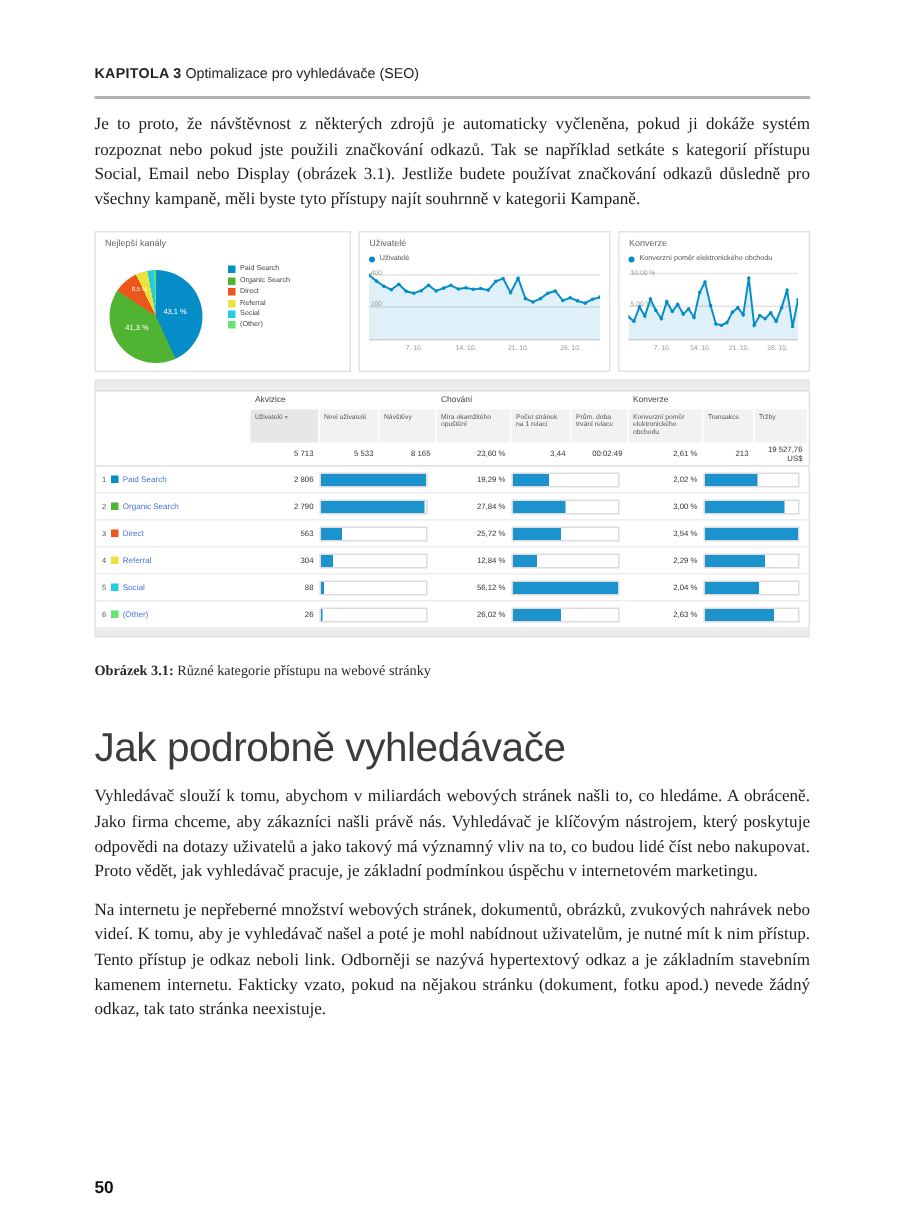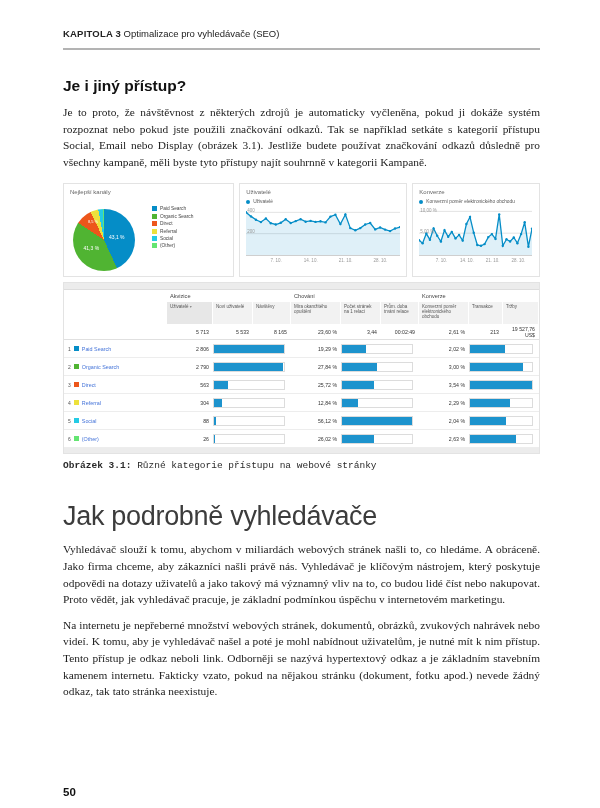--- a/index.html
+++ b/index.html
@@ -1,21 +1,21 @@
 <!DOCTYPE html>
 <html><head>
 <meta charset="utf-8">
 <style>
   html,body{margin:0;padding:0;}
   body{width:600px;height:808px;position:relative;background:#ffffff;
        font-family:"Liberation Serif",serif;color:#1c1c1c;overflow:hidden;}
   .content{position:absolute;left:63px;top:0;width:477px;}
 
   
-  .runhead{padding-top:28px;font-family:"Liberation Sans",sans-serif;font-size:9.5px;color:#222;}
+  .runhead{padding-top:44px;font-family:"Liberation Sans",sans-serif;font-size:9.5px;color:#222;}
   .runhead b{font-weight:bold;letter-spacing:.2px;}
   .rule{margin-top:9px;height:2px;background:#b3b3b3;}
 
   
   h2.sec{margin:27px 0 0;font-family:"Liberation Sans",sans-serif;font-size:15.5px;font-weight:bold;color:#111;}
   h1.big{margin:30px 0 0;font-family:"Liberation Sans",sans-serif;font-weight:300;font-size:27px;
          letter-spacing:-.3px;color:#3c3c3c;}
 
   p.body{margin:9px 0 0;font-size:11.4px;line-height:16.6px;text-align:justify;}
 
@@ -70,38 +70,37 @@
   .tc.name{display:flex;align-items:center;gap:3px;padding-left:4px;}
   .rank{color:#555;font-size:5px;}
   .sq{width:5px;height:5px;display:inline-block;}
   .chlink{color:#4574d9;font-size:5.4px;}
   .barc{padding-right:6px;}
   .barc .barbox{border:1px solid #dcdcdc;background:#fff;height:8px;}
   .barc .fill{display:block;height:100%;background:#1d93cd;}
   .botstrip{height:5px;background:#ececec;}
 
   
-  .caption{margin-top:6px;font-family:Liberation Mono, monospace;font-size:9.5px;color:#2a2a2a;}
+  .caption{margin-top:18px;font-family:Liberation Serif, serif;font-size:9.5px;color:#2a2a2a;}
   .caption b{font-weight:bold;}
 
   .pagenum{position:absolute;left:63px;top:786px;font-family:"Liberation Sans",sans-serif;
            font-size:11.5px;font-weight:bold;color:#111;}
 </style>
 </head>
 <body>
 
 <div class="content">
 
   <div class="runhead">
     <b>KAPITOLA 3</b>
     <span>Optimalizace pro vyhledávače (SEO)</span>
   </div>
   <div class="rule"></div>
 
-  <h2 class="sec">Je i jiný přístup?</h2>
   <p class="body">Je to proto, že návštěvnost z některých zdrojů je automaticky vyčleněna, pokud ji dokáže systém rozpoznat nebo pokud jste použili značkování odkazů. Tak se například setkáte s kategorií přístupu Social, Email nebo Display (obrázek 3.1). Jestliže budete používat značkování odkazů důsledně pro všechny kampaně, měli byste tyto přístupy najít souhrnně v kategorii Kampaně.</p>
 
   <div class="figure">
     <div class="toprow">
 
       <div class="panel p-channels">
         <div class="ptitle">Nejlepší kanály</div>
         <div class="pie" id="pie" style="background: conic-gradient(rgb(5, 141, 199) 0%, rgb(5, 141, 199) 43.1%, rgb(80, 180, 50) 43.1%, rgb(80, 180, 50) 84.4%, rgb(237, 86, 27) 84.4%, rgb(237, 86, 27) 92.9%, rgb(237, 225, 59) 92.9%, rgb(237, 225, 59) 97%, rgb(36, 203, 229) 97%, rgb(36, 203, 229) 99.3%, rgb(100, 229, 114) 99.3%, rgb(100, 229, 114) 100%);">
           <span class="pielab pl-paid">43,1 %</span>
           <span class="pielab pl-org">41,3 %</span>

